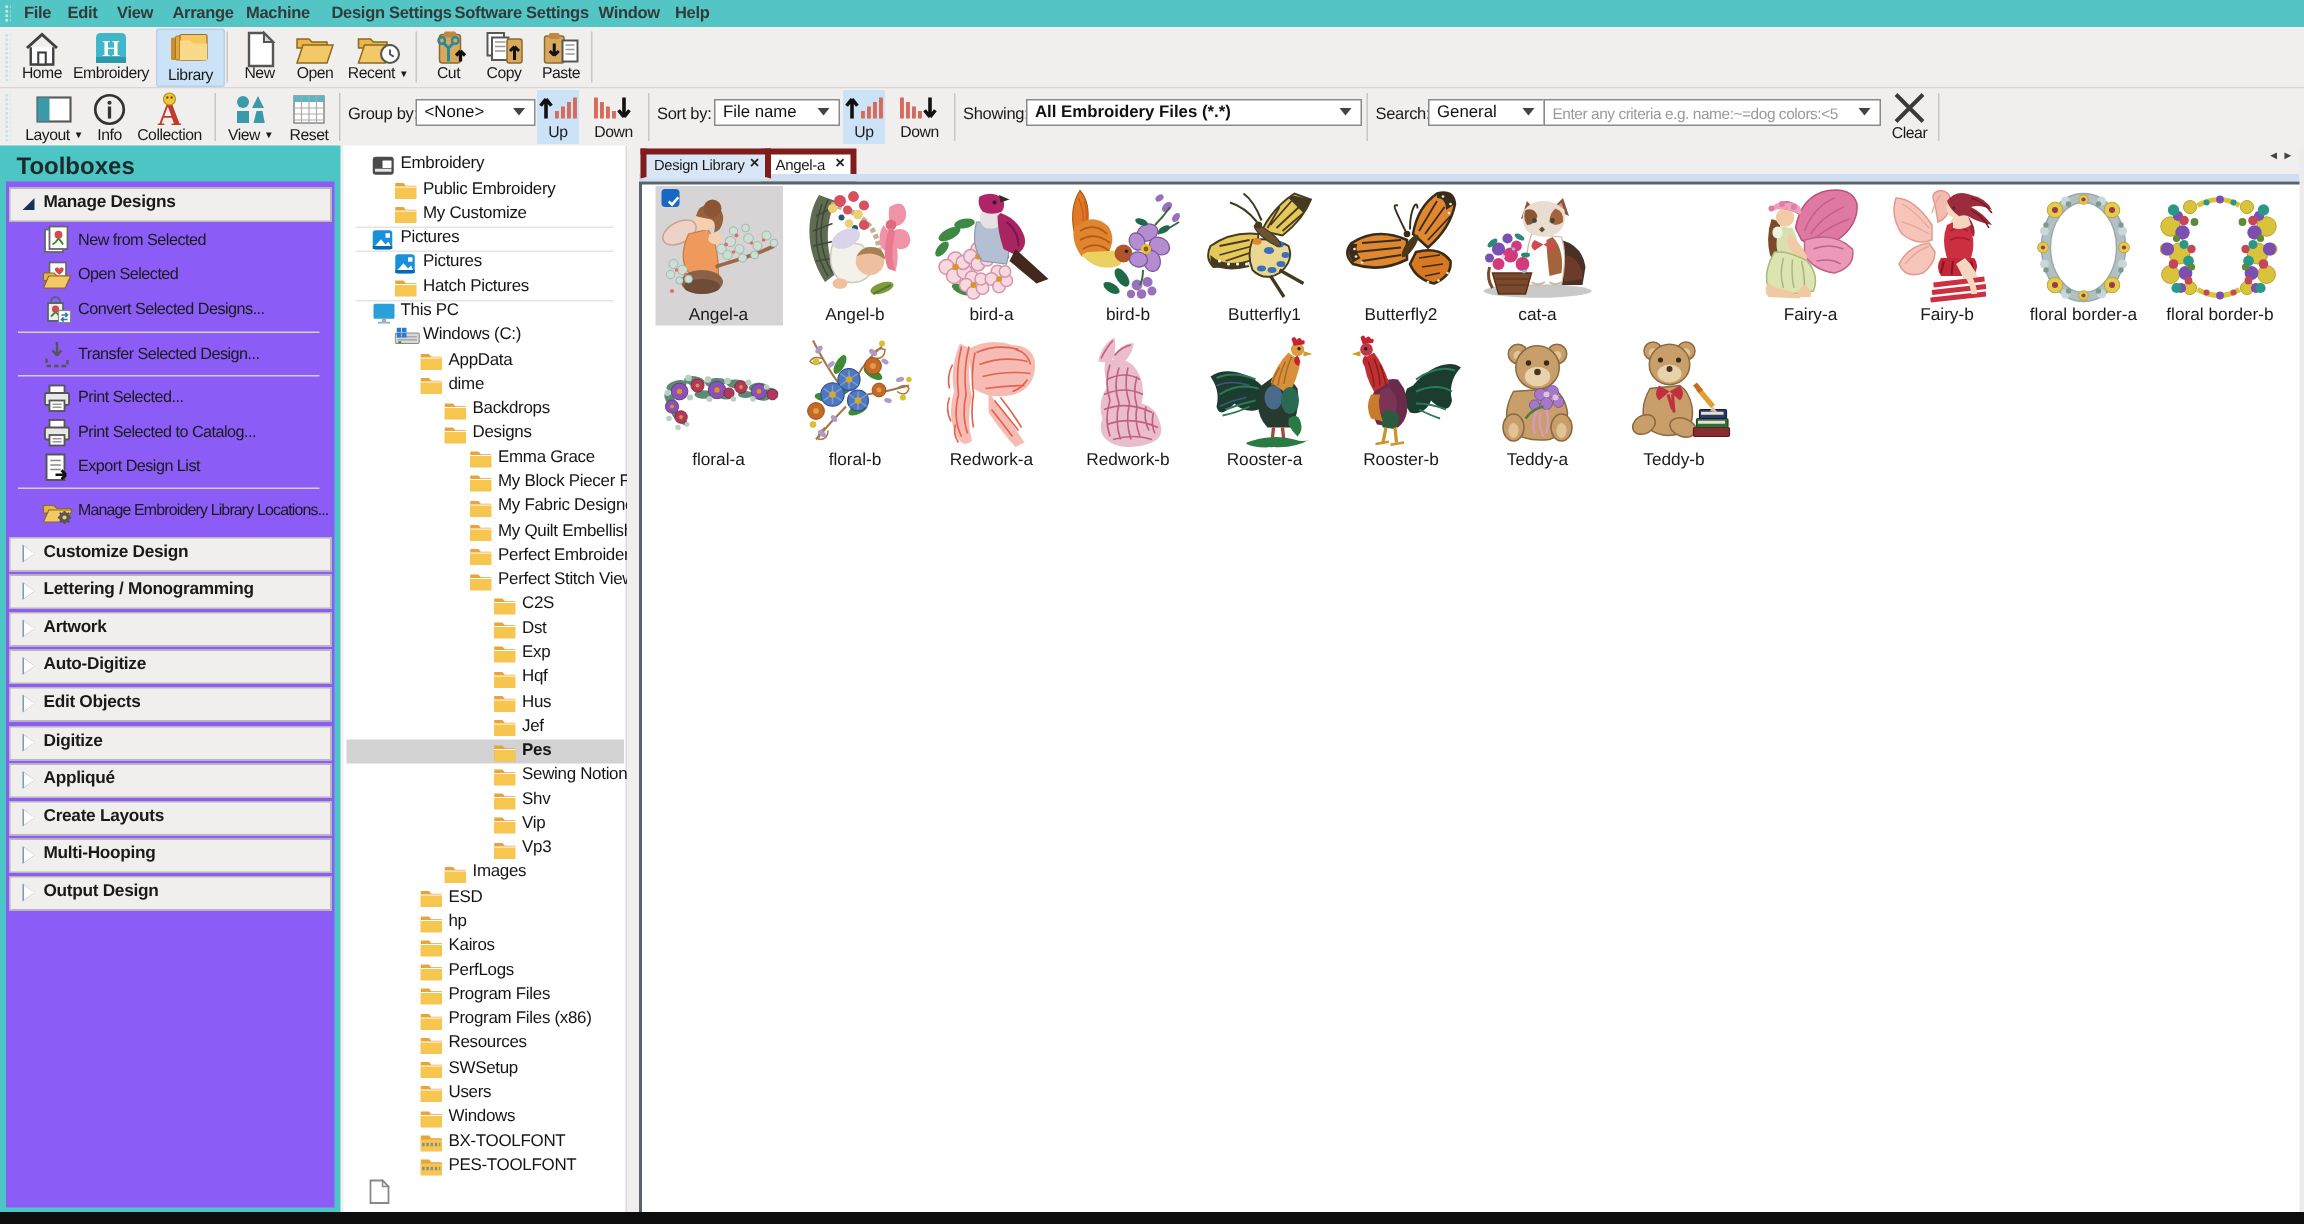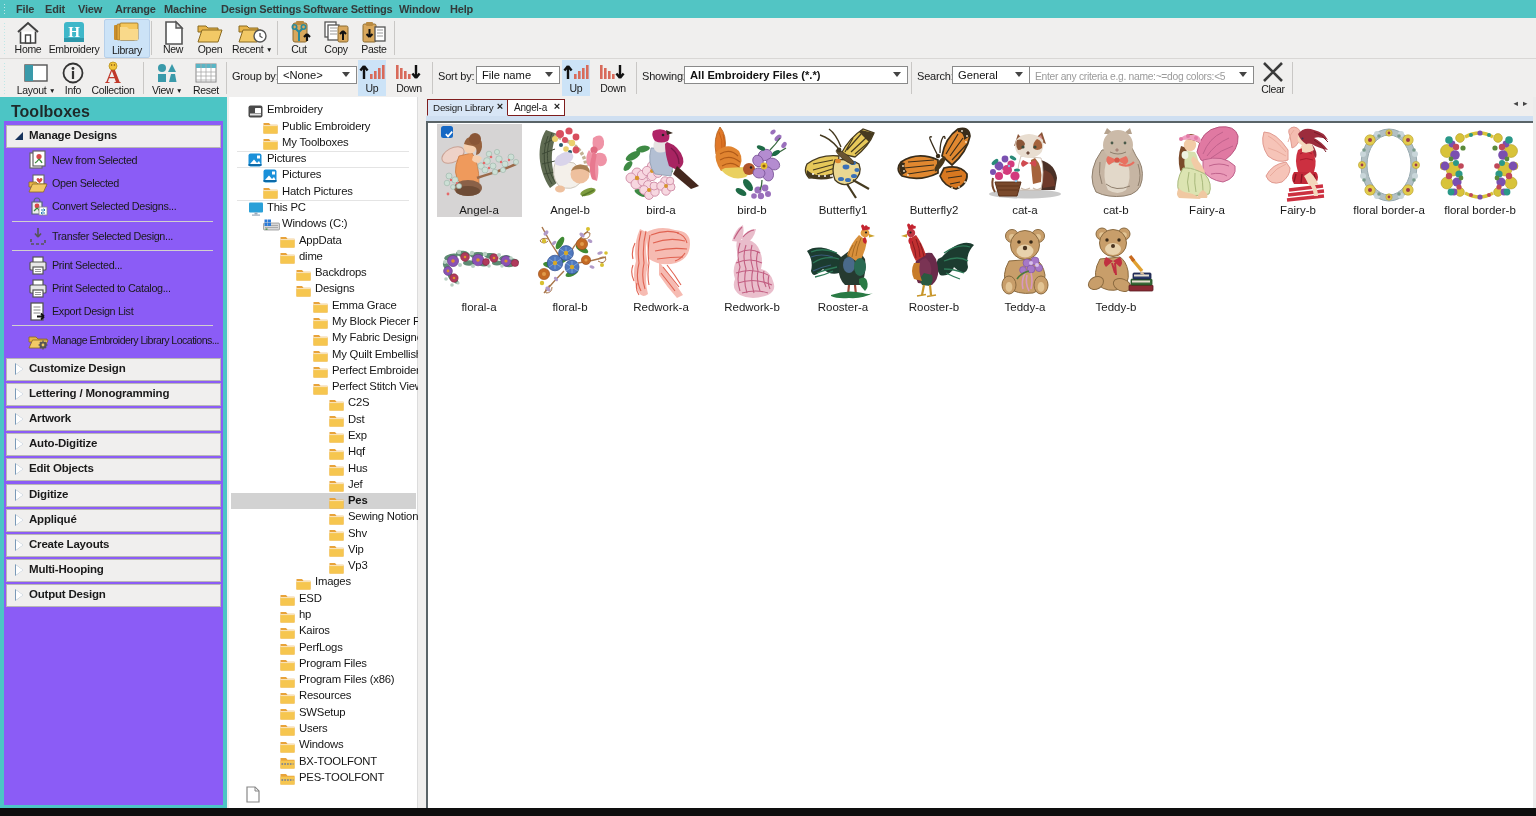--- a/index.html
+++ b/index.html
@@ -32,21 +32,21 @@
 .pitem .t{position:absolute;left:46px;top:5px;font-size:10.8px;color:#1a1a1a;white-space:nowrap;letter-spacing:-0.35px;}
 .pitem .ic{position:absolute;left:22px;top:1px;}
 .psep{position:absolute;left:8px;width:201px;height:1px;background:#d2d0ce;}
 
 #tree{left:229px;top:97px;width:189px;height:711px;background:#fff;overflow:hidden;}
 .trow{position:absolute;font-size:11.3px;color:#151515;white-space:nowrap;letter-spacing:-0.2px;}
 .tsep{position:absolute;background:#e4e4e4;height:1px;left:8px;width:172px;}
 .tico{position:absolute;}
 
 #main{left:426px;top:97px;width:1107px;height:711px;}
-.tab{position:absolute;top:2px;height:15px;border:1px solid #7f1d1d;font-size:10.5px;color:#1a1a1a;white-space:nowrap;letter-spacing:-0.2px;text-align:right;}
+.tab{position:absolute;top:2px;height:15px;border:4px solid #7f1d1d;font-size:10.5px;color:#1a1a1a;white-space:nowrap;letter-spacing:-0.2px;text-align:right;}
 .tabx{display:inline-block;margin-left:8px;font-weight:bold;color:#222;}
 #tabstrip{position:absolute;left:0px;top:19px;width:1107px;height:5px;background:#cfdff1;}
 #view{position:absolute;left:0;top:24px;width:1107px;height:687px;border:2px solid #5a6468;background:#fff;}
 .cell{position:absolute;width:85px;height:96px;}
 .cell .lbl{position:absolute;left:-8px;right:-8px;bottom:4px;text-align:center;font-size:11.5px;color:#1a1a1a;white-space:nowrap;}
 .cell svg{position:absolute;left:2px;top:2px;}
 #statusbar{position:absolute;left:0;bottom:0;width:1103px;height:22px;background:#fff;border-top:1px solid #e0e0e0;font-size:11px;color:#333;}
 #blackbar{left:0;top:808px;width:1536px;height:8px;background:#0e0e0e;}
 </style></head><body>
 <div id="menubar" class="abs">
@@ -415,21 +415,21 @@
         <path d="M0.5 2 h5.5 l1.5 1.8 h7 v8.7 h-14 z" fill="#e8a33b"></path>
         <path d="M0.5 4.6 h14 v7.9 h-14 z" fill="#f6c64f"></path>
         <path d="M0.5 4.6 h14" stroke="#fff" stroke-width="0.7"></path>
       </svg></div>
     <div class="trow" style="left:53px;top:22.6px;">Public Embroidery</div>
     <div class="tico" style="left:34px;top:39.4px"><svg width="15" height="13" viewBox="0 0 15 13" style="">
         <path d="M0.5 2 h5.5 l1.5 1.8 h7 v8.7 h-14 z" fill="#e8a33b"></path>
         <path d="M0.5 4.6 h14 v7.9 h-14 z" fill="#f6c64f"></path>
         <path d="M0.5 4.6 h14" stroke="#fff" stroke-width="0.7"></path>
       </svg></div>
-    <div class="trow" style="left:53px;top:38.9px;">My Toolboxes</div>
+    <div class="trow" style="left:53px;top:38.9px;">My Customize</div>
     <div class="tico" style="left:19px;top:55.6px"><svg width="14" height="14" viewBox="0 0 14 14" style="">
         <rect x="0.5" y="0.5" width="13" height="13" rx="2" fill="#1a90d9"></rect>
         <path d="M2 11 l4-4.5 3 3.5 2-2 1.5 3z" fill="#fff"></path>
         <rect x="9" y="2.5" width="3" height="3" fill="#fff"></rect>
         <path d="M0.5 12 h13" stroke="#0c6aa8" stroke-width="2"></path>
       </svg></div>
     <div class="trow" style="left:38px;top:55.1px;">Pictures</div>
     <div class="tico" style="left:34px;top:71.9px"><svg width="14" height="14" viewBox="0 0 14 14" style="">
         <rect x="0.5" y="0.5" width="13" height="13" rx="2" fill="#1a90d9"></rect>
         <path d="M2 11 l4-4.5 3 3.5 2-2 1.5 3z" fill="#fff"></path>
@@ -986,40 +986,20 @@
               <ellipse cx="10" cy="36" rx="4" ry="2" transform="rotate(-40 10 36)"></ellipse>
               <ellipse cx="28" cy="32" rx="3.6" ry="1.8" transform="rotate(30 28 32)"></ellipse>
               <ellipse cx="32" cy="44" rx="3" ry="1.6"></ellipse>
             </g>
 <circle cx="17" cy="45" r="1.4" fill="#f2d0e0"></circle>
             <circle cx="24" cy="40" r="1.2" fill="#8ac0e8"></circle>
             <circle cx="31" cy="55" r="1.3" fill="#8ac0e8"></circle>
           </svg>
           <div class="lbl">cat-a</div>
         </div>
-        <div class="cell" style="left:645.5px;top:1px">
-          <svg width="80" height="76" viewBox="0 0 80 76" style="">
-<path d="M20 34 Q12 52 20 66 Q32 72 48 70 Q64 68 66 54 Q68 40 60 30 L56 22 L26 24z" fill="#c6b5a3" stroke="#8f7f6d" stroke-width="1"></path>
-<path d="M28 8 L31 2 L38 8z" fill="#b5a28e"></path>
-            <path d="M56 8 L54 2 L47 8z" fill="#b5a28e"></path>
-<circle cx="42" cy="19" r="15" fill="#cbbaa8"></circle>
-<path d="M30 36 Q26 52 32 64 Q42 70 50 64 Q56 52 52 38z" fill="#e2d8c9"></path>
-<g stroke="#8f7f6d" stroke-width="1" fill="none">
-              <path d="M24 36 q-2 12 2 22 M62 38 q4 12 0 22 M34 26 q8 4 16 0 M30 58 q10 8 24 2"></path>
-            </g>
-<circle cx="36" cy="17" r="1.4" fill="#4a5a4a"></circle>
-            <circle cx="49" cy="17" r="1.4" fill="#4a5a4a"></circle>
-<path d="M41 22 l2 2 l-2 2 l-2 -2z" fill="#a8867a"></path>
-<path d="M32 30 L41 34 L33 39 Q28 34 32 30z" fill="#e87060"></path>
-<path d="M50 30 L41 34 L49 39 Q55 35 50 30z" fill="#e87060"></path>
-<circle cx="41" cy="34" r="2.6" fill="#d85848"></circle>
-<path d="M43 38 q9 4 15 -2" stroke="#e87060" stroke-width="2.2" fill="none"></path>
-          </svg>
-          <div class="lbl">cat-b</div>
-        </div>
         <div class="cell" style="left:736.5px;top:1px">
           <svg width="80" height="76" viewBox="0 0 80 76" style="">
 <path d="M30 26 Q34 4 52 1 Q68 -1 71 10 Q72 24 58 34 Q44 40 34 34z" fill="#e079a2" stroke="#b8537e" stroke-width="1"></path>
 <path d="M36 34 Q56 28 68 40 Q70 52 56 56 Q42 54 36 44z" fill="#ea9ab8" stroke="#c0628c" stroke-width="1"></path>
 <g stroke="#c0628c" stroke-width="1" fill="none">
 <path d="M36 28 Q42 12 56 6 M40 30 Q48 18 62 12 M44 32 Q54 24 66 20 M42 40 Q52 36 62 40 M44 48 Q54 46 60 50"></path>
             </g>
 <path d="M14 20 Q10 32 13 44 Q16 50 20 46 Q18 32 20 22z" fill="#7a4a2a"></path>
 <path d="M17 40 Q15 48 19 52 Q23 50 22 42z" fill="#7a4a2a"></path>
 <circle cx="23" cy="19" r="6.2" fill="#f2cba6"></circle>

